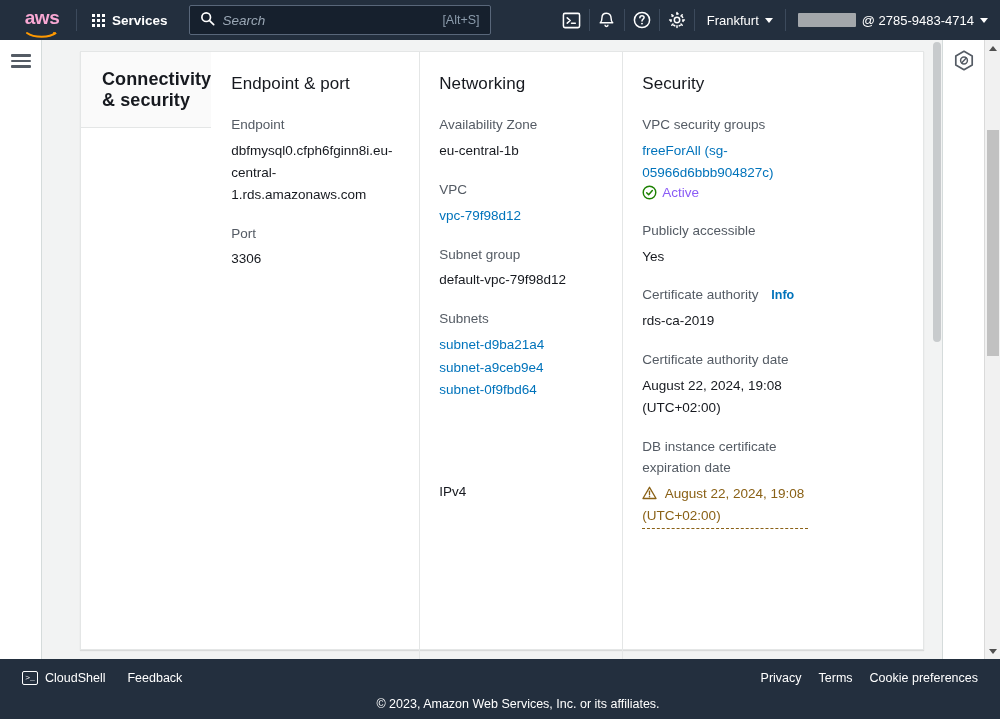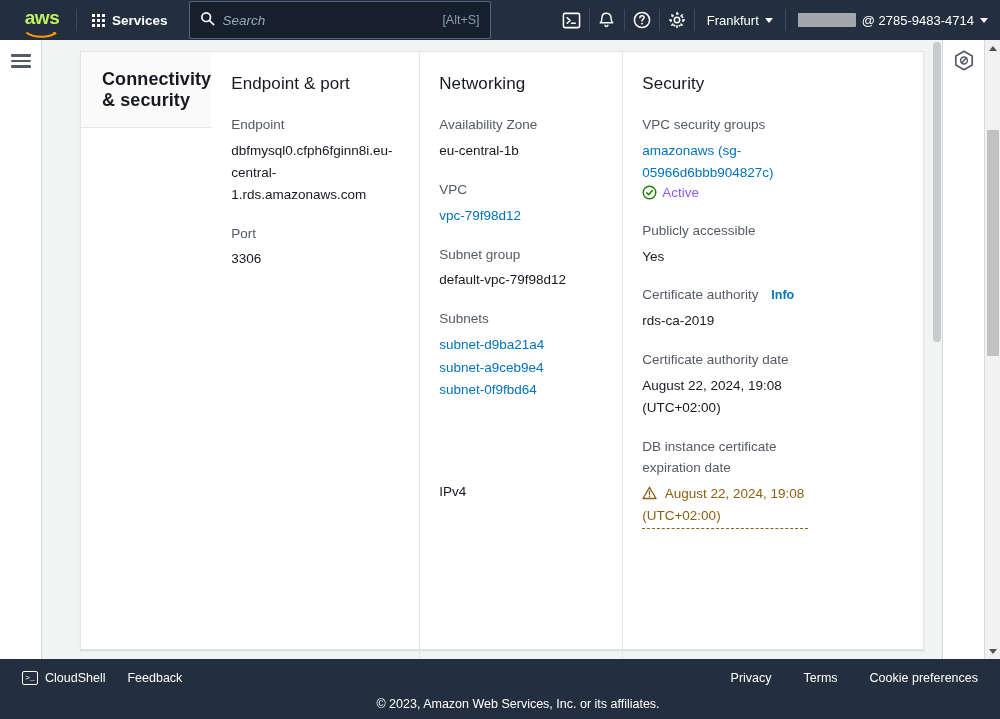--- a/index.html
+++ b/index.html
@@ -19,21 +19,21 @@
     display: flex; align-items: center;
     color: #ffffff;
   }
   .aws-logo {
     width: 56px; margin-left: 14px;
     display: flex; flex-direction: column; align-items: center;
     line-height: 1;
   }
   .aws-logo .wordmark {
     font-size: 19px; font-weight: bold; letter-spacing: -0.5px;
-    color: #bef264;
+    color: #f9a8d4;
   }
   .aws-logo .smile {
     width: 32px; height: 7px; margin-top: -1px;
     position: relative;
   }
   .nav-divider {
     width: 1px; height: 22px; background: #3c4a5c; margin: 0 6px;
   }
   .services-btn {
     display: flex; align-items: center; gap: 7px;
@@ -41,21 +41,21 @@
     cursor: pointer;
   }
   .grid-icon {
     display: grid; grid-template-columns: repeat(3, 3px);
     grid-template-rows: repeat(3, 3px); gap: 2px;
   }
   .grid-icon i { background: #ffffff; display: block; width: 3px; height: 3px; }
 
   .searchwrap {
     margin-left: 12px;
-    width: 302px; height: 38px;
+    width: 302px; height: 30px;
     background: #16202d;
     border: 1px solid #59677a;
     border-radius: 2px;
     display: flex; align-items: center;
     padding: 0 10px;
     cursor: text;
   }
   .searchwrap .mag { flex: 0 0 auto; margin-right: 8px; }
   .search-input {
     flex: 1 1 auto; background: transparent; border: none; outline: none;
@@ -218,21 +218,21 @@
   .cloudshell-btn {
     display: flex; align-items: center; gap: 7px;
     font-size: 12.5px; cursor: pointer; color: #ffffff;
   }
   .cs-box {
     width: 16px; height: 14px; border: 1.6px solid #ffffff; border-radius: 2px;
     display: flex; align-items: center; justify-content: center;
     font-size: 8px; line-height: 1; font-family: "Liberation Mono", monospace;
   }
   .footer-link { font-size: 12.5px; color: #ffffff; cursor: pointer; text-decoration: none; }
-  .footer-right { margin-left: auto; display: flex; align-items: center; gap: 32px; }
+  .footer-right { margin-left: auto; display: flex; align-items: center; gap: 17px; }
   .footer-row2 {
     text-align: center; font-size: 12.5px; color: #ffffff; padding-top: 1px; margin-left: 36px;
   }
 </style>
 </head>
 <body>
 
 <div id="app">
 
   <div class="topnav">
@@ -385,21 +385,21 @@
           <div class="field">
             <div class="field-value">IPv4</div>
           </div>
         </div>
 
         <div class="col col-security">
           <div class="col-title">Security</div>
 
           <div class="field">
             <div class="field-label">VPC security groups</div>
-            <a class="link" style="max-width:170px;display:inline-block;">amazonaws (sg-05966d6bbb904827c)</a>
+            <a class="link" style="max-width:170px;display:inline-block;">freeForAll (sg-05966d6bbb904827c)</a>
             <div class="status-active">
               <span>
                 <svg width="15" height="15" viewBox="0 0 16 16">
                   <circle cx="8" cy="8" r="6.7" stroke="#1d8102" stroke-width="1.5" fill="none"></circle>
                   <path d="M5 8.2 L7.1 10.3 L11 5.9" stroke="#1d8102" stroke-width="1.6" fill="none" stroke-linecap="round" stroke-linejoin="round"></path>
                 </svg>
               </span>
               <span>Active</span>
             </div>
           </div>

